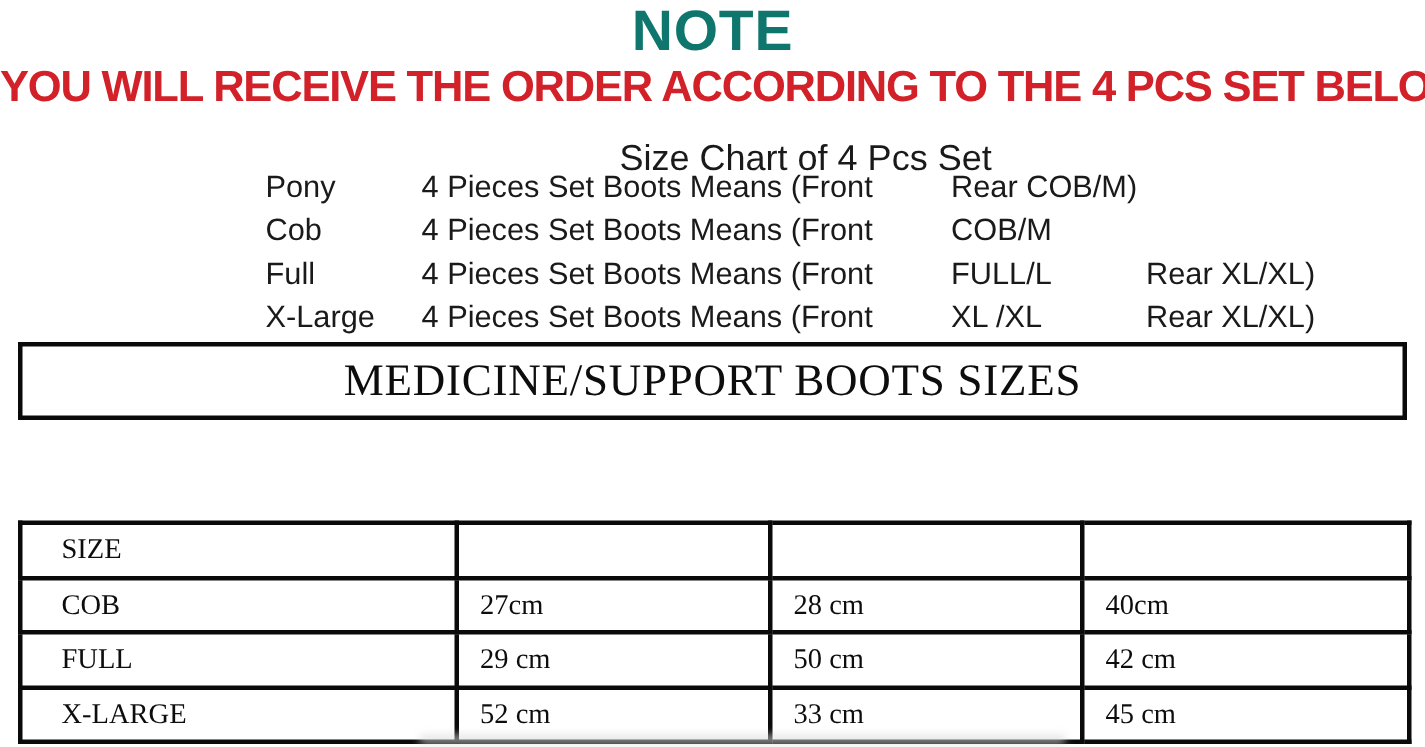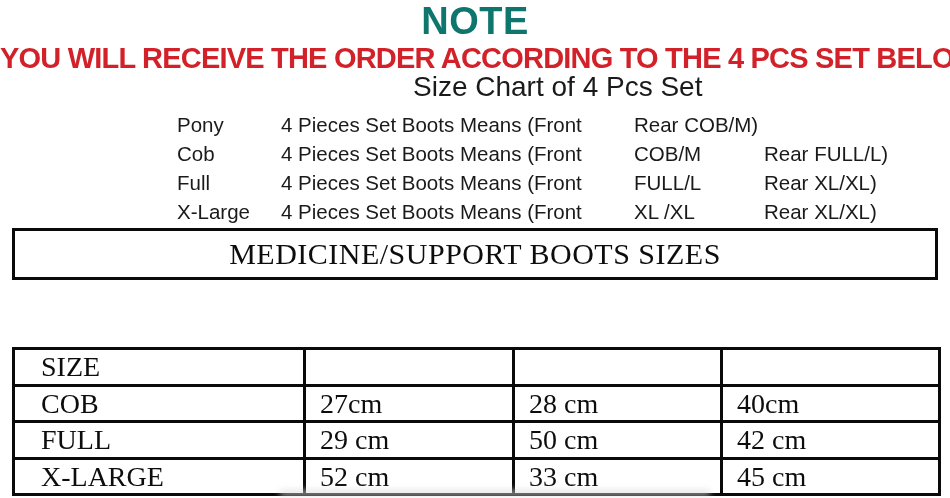--- a/index.html
+++ b/index.html
@@ -23,22 +23,22 @@
   .note-subtitle {
     position: absolute; top: 42px; left: 0; width: 950px;
     text-align: center; white-space: nowrap;
     font-size: 29px; font-weight: bold; line-height: 32px;
     letter-spacing: -0.8px;
     color: #d22128;
   }
 
   
   .set-heading {
-    position: absolute; top: 73px; left: 413px;
-    font-size: 28px; line-height: 27px;
+    position: absolute; top: 92px; left: 413px;
+    font-size: 24px; line-height: 27px;
     color: #1a1a1a;
   }
 
   
   .set-rows {
     position: absolute; top: 110px; left: 177px;
     font-size: 20.5px; color: #1a1a1a;
   }
   .set-row { display: flex; height: 29px; align-items: center; gap: 28px; }
   .set-row .c-name  { width: 76px;  flex: 0 0 auto; }
@@ -58,21 +58,21 @@
     text-align: right;
   }
 
   
   .sizes-table {
     position: absolute; top: 347px; left: 12px;
     width: 926px;
     border-collapse: collapse;
     table-layout: fixed;
     font-family: "Liberation Serif", serif;
-    font-size: 28px; color: #0d0d0d;
+    font-size: 19px; color: #0d0d0d;
   }
   .sizes-table td {
     border: 3px solid #0a0a0a;
     height: 32.5px;
     padding: 1px 4px 0 14px;
     vertical-align: middle;
     overflow: hidden; white-space: nowrap;
   }
   .sizes-table td.first { padding-left: 26px; }
 
@@ -93,21 +93,20 @@
 <div class="set-rows">
   <div class="set-row">
     <span class="c-name">Pony</span>
     <span class="c-desc">4 Pieces Set Boots Means (Front</span>
     <span class="c-rear">Rear COB/M)</span>
   </div>
   <div class="set-row">
     <span class="c-name">Cob</span>
     <span class="c-desc">4 Pieces Set Boots Means (Front</span>
     <span class="c-front">COB/M</span>
-    <span class="c-rear">Rear FULL/L)</span>
   </div>
   <div class="set-row">
     <span class="c-name">Full</span>
     <span class="c-desc">4 Pieces Set Boots Means (Front</span>
     <span class="c-front">FULL/L</span>
     <span class="c-rear">Rear XL/XL)</span>
   </div>
   <div class="set-row">
     <span class="c-name">X-Large</span>
     <span class="c-desc">4 Pieces Set Boots Means (Front</span>

